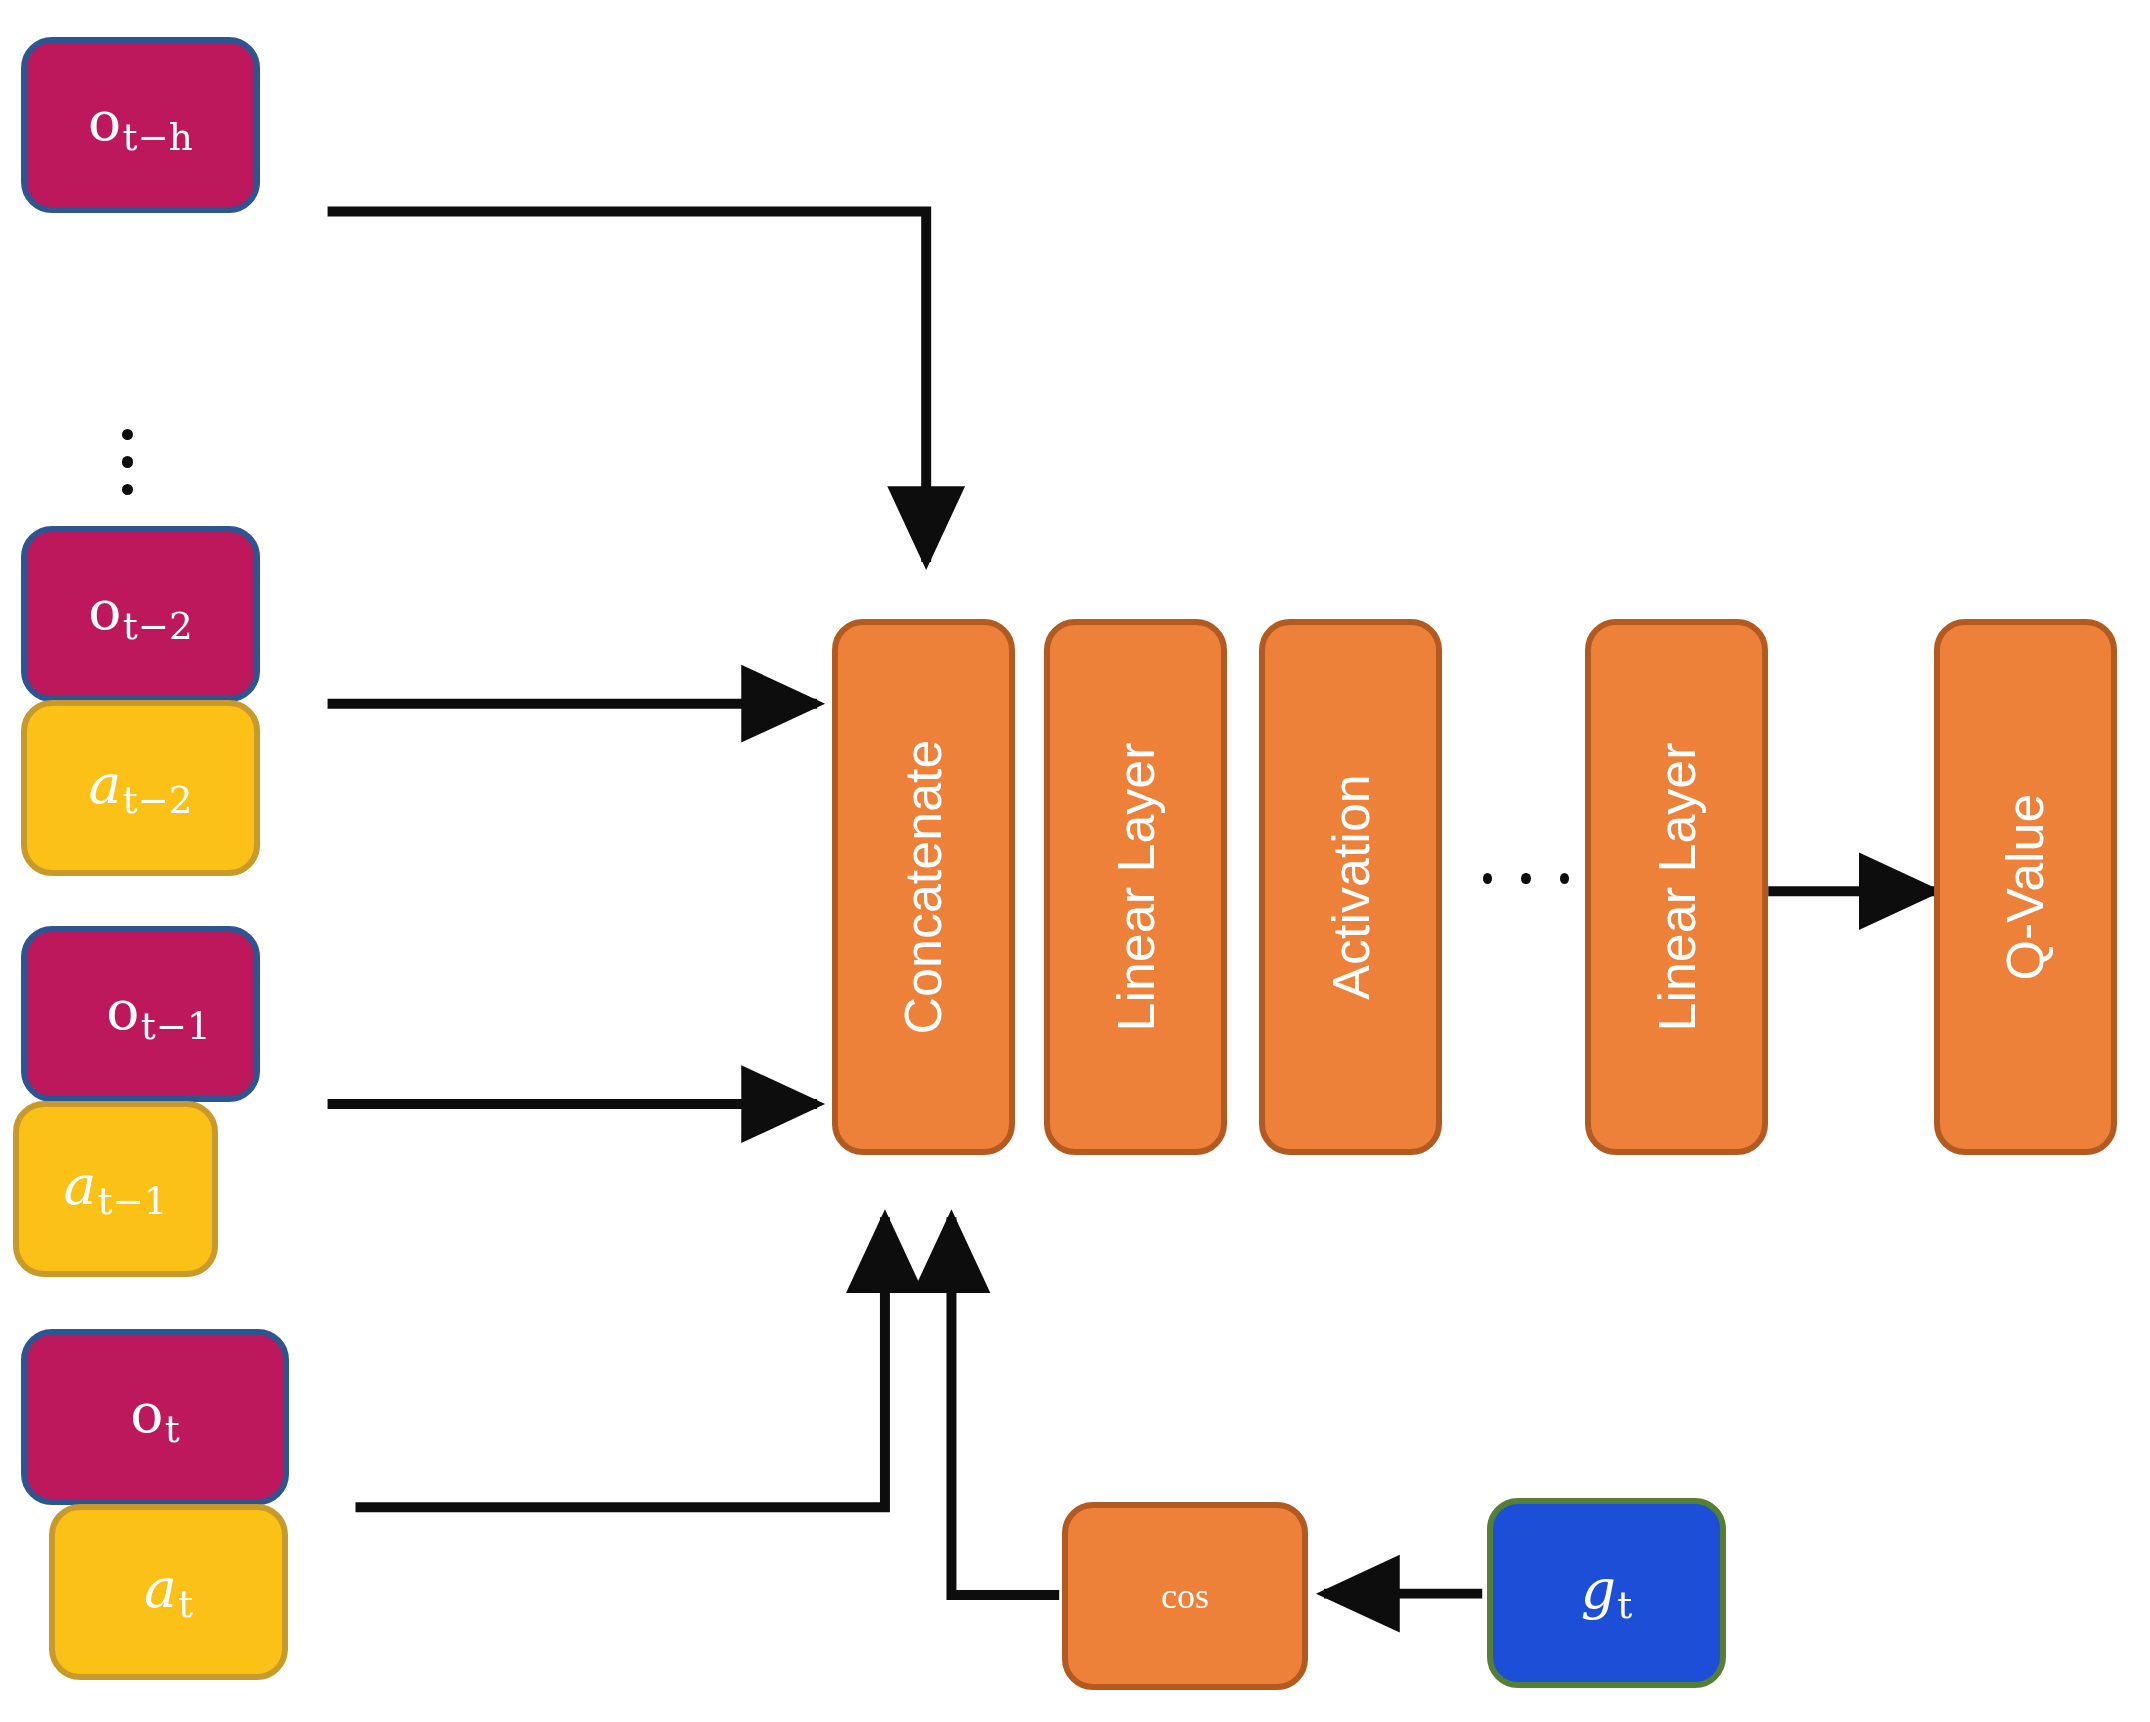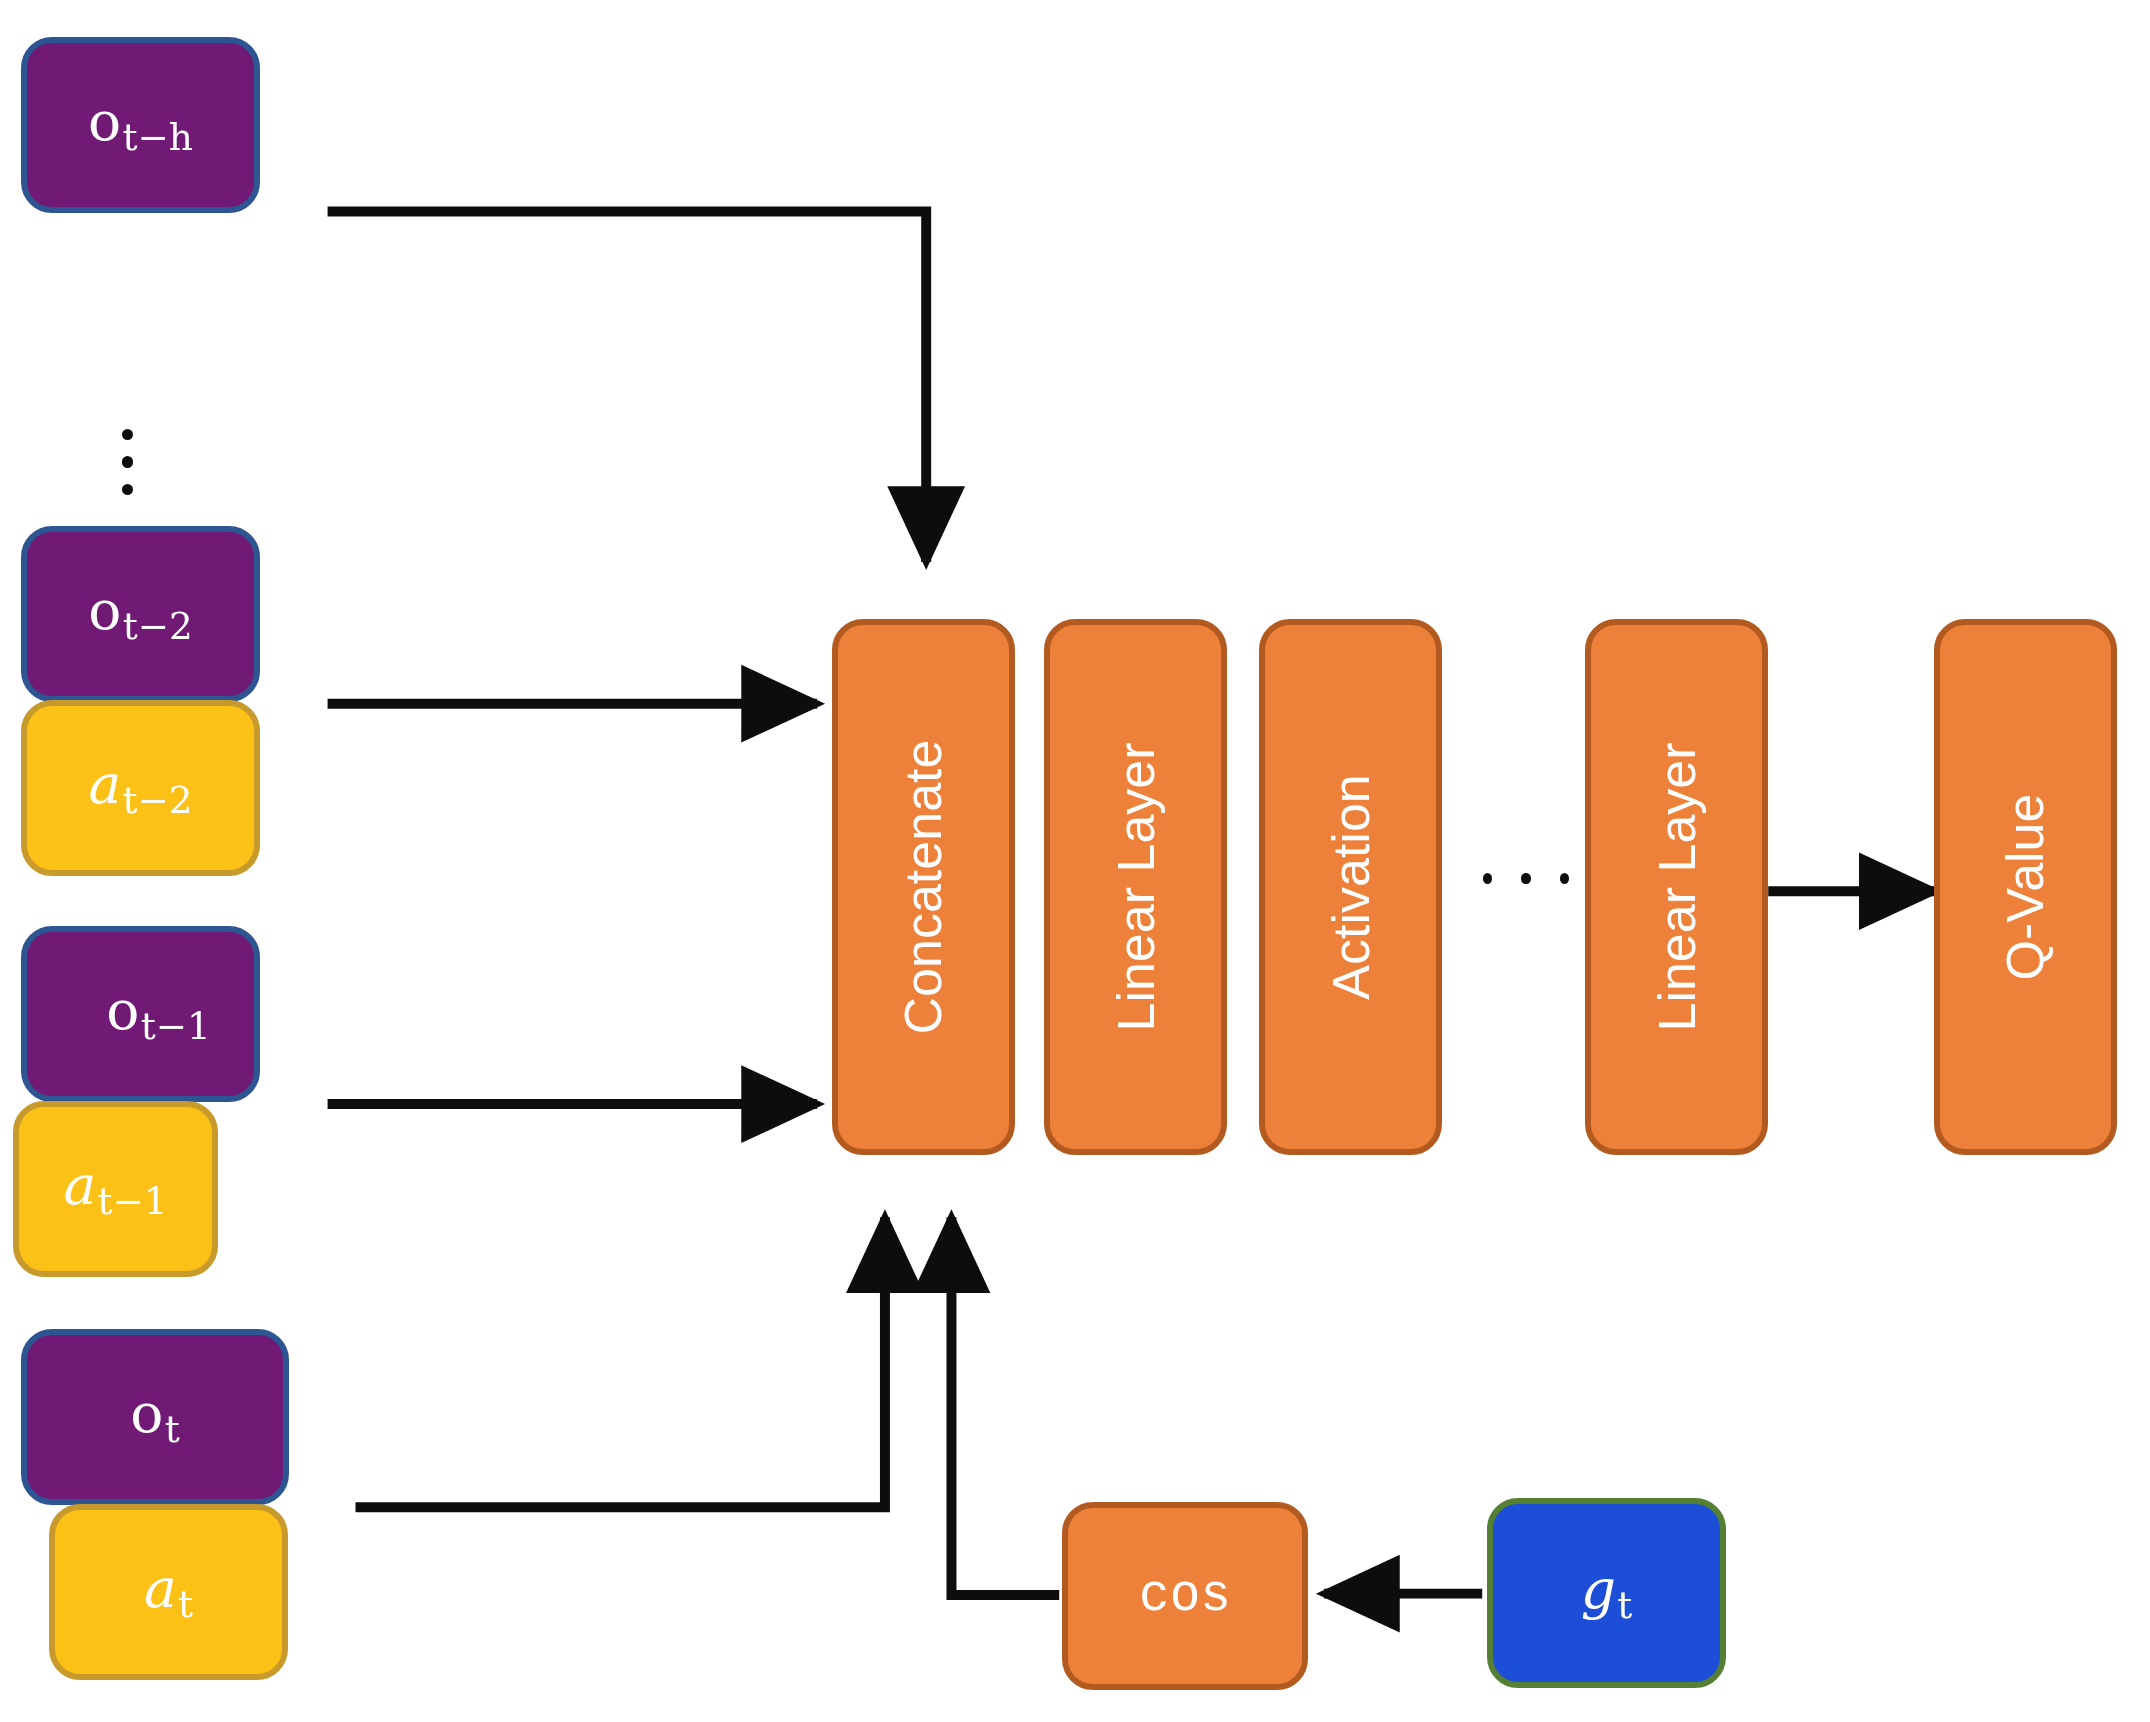--- a/index.html
+++ b/index.html
@@ -21,21 +21,21 @@
     position: absolute;
     box-sizing: border-box;
     display: flex;
     align-items: center;
     justify-content: center;
     color: #ffffff;
     border-style: solid;
     -webkit-font-smoothing: antialiased;
   }
   .node.blue {
-    background: #701a75;
+    background: #be185d;
     border-color: #2D5591;
     border-width: 6px;
     border-radius: 31px;
   }
   .node.yellow {
     background: #FBC117;
     border-color: #C79A2B;
     border-width: 6px;
     border-radius: 31px;
   }
@@ -76,22 +76,22 @@
   
   .vlabel {
     font-family: "Liberation Sans", sans-serif;
     font-size: 52px;
     font-weight: 400;
     transform: rotate(-90deg);
     white-space: nowrap;
     line-height: 1;
   }
   .hlabel {
-    font-family: Liberation Mono, monospace;
-    font-size: 51px;
+    font-family: Liberation Serif, serif;
+    font-size: 36px;
     font-weight: 400;
     white-space: nowrap;
     line-height: 1;
   }
   
   .dots-v, .dots-h {
     position: absolute;
     display: flex;
     align-items: center;
     justify-content: center;

